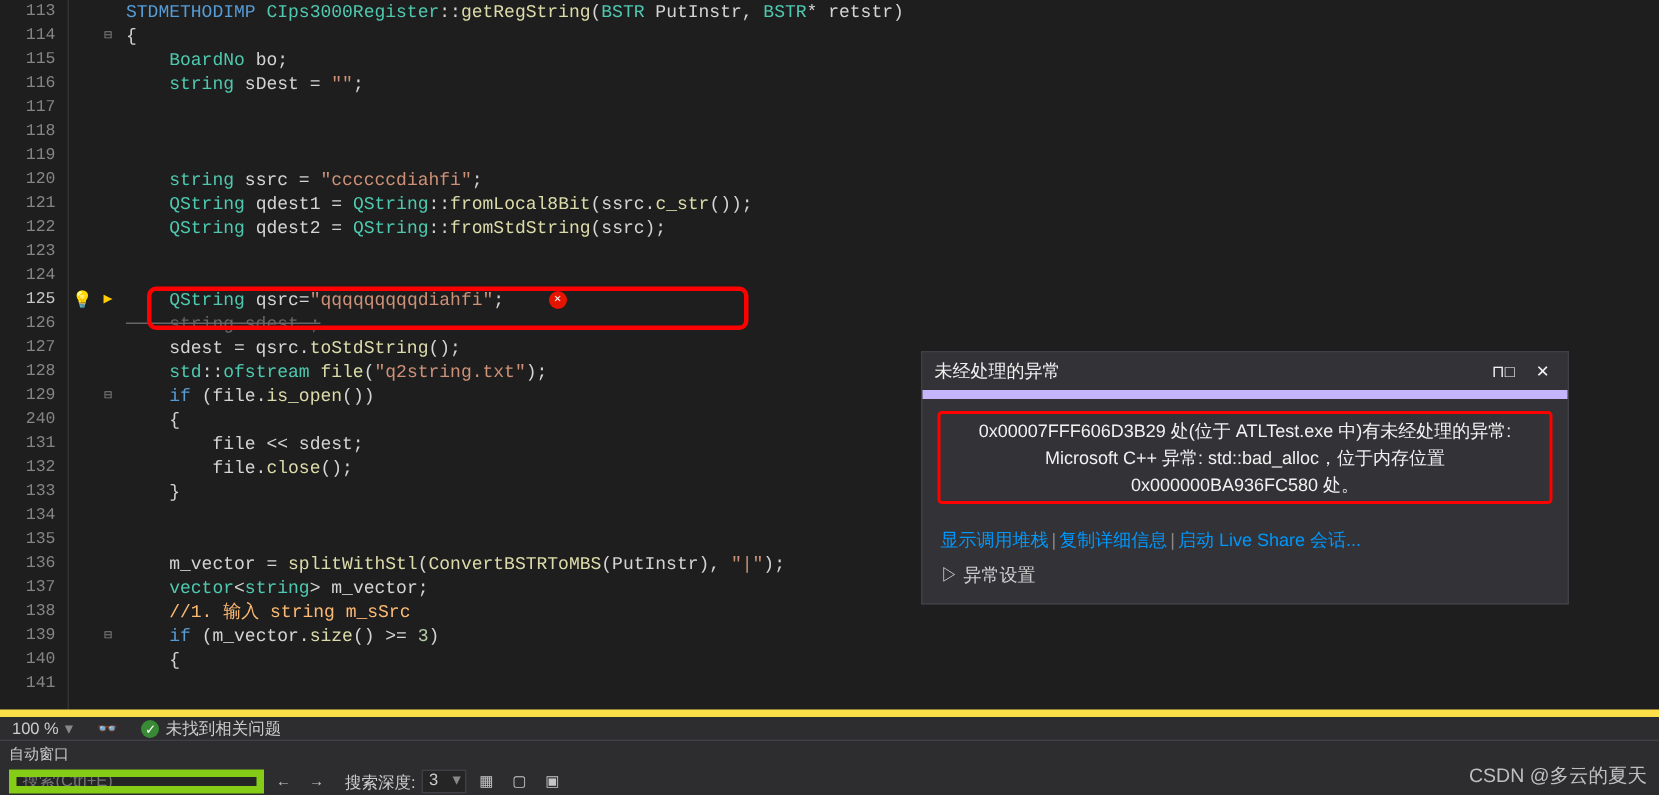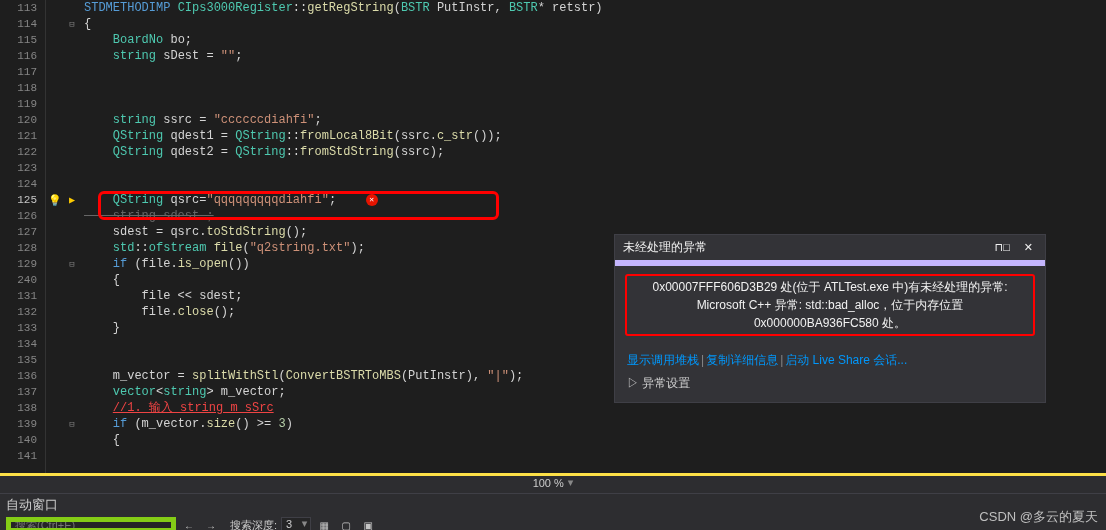--- a/index.html
+++ b/index.html
@@ -78,21 +78,21 @@
       line-height: 16px;
       padding-left: 4px;
       white-space: pre;
       font-size: 12px;
     }
     .kw { color: #569cd6; }
     .type { color: #4ec9b0; }
     .fn { color: #dcdcaa; }
     .str { color: #ce9178; }
     .cls { color: #4ec9b0; }
-    .comment { color: #ef4444; text-decoration: underline; }
+    .comment { color: #fdba74; }
     .num { color: #b5cea8; }
     .red-highlight {
       position: absolute;
       border: 3px solid #ff0000;
       border-radius: 6px;
       pointer-events: none;
     }
     .highlight-code {
       top: 191px;
       left: 18px;
@@ -175,22 +175,21 @@
       left: 0;
       top: 473px;
       width: 100%;
       height: 20px;
       background: #2d2d30;
       display: flex;
       align-items: center;
       font-family: 'Segoe UI', 'Microsoft YaHei', sans-serif;
       font-size: 11px;
       color: #ccc;
-      border-top: 3px solid #fde047;
-      flex-direction: column;
+      border-top: 5px solid #fde047;
     }
     .status-item {
       padding: 0 8px;
       display: flex;
       align-items: center;
       gap: 4px;
     }
     .status-check {
       width: 12px; height:12px; border-radius: 50%; background:#388a34;
       display:flex;align-items:center;justify-content:center;font-size:9px;color:#fff;
@@ -201,21 +200,21 @@
       left: 0;
       height: 37px;
       width: 100%;
       background: #2d2d30;
       border-top: 1px solid #3f3f46;
       font-family: 'Segoe UI', 'Microsoft YaHei', sans-serif;
     }
     .auto-title {
       padding: 2px 6px;
       color: #ccc;
-      font-size: 13px;
+      font-size: 10px;
     }
     .auto-toolbar {
       display: flex;
       align-items: center;
       padding: 0 6px;
       gap: 4px;
       height: 18px;
     }
     .auto-toolbar input {
       background: #252526;

